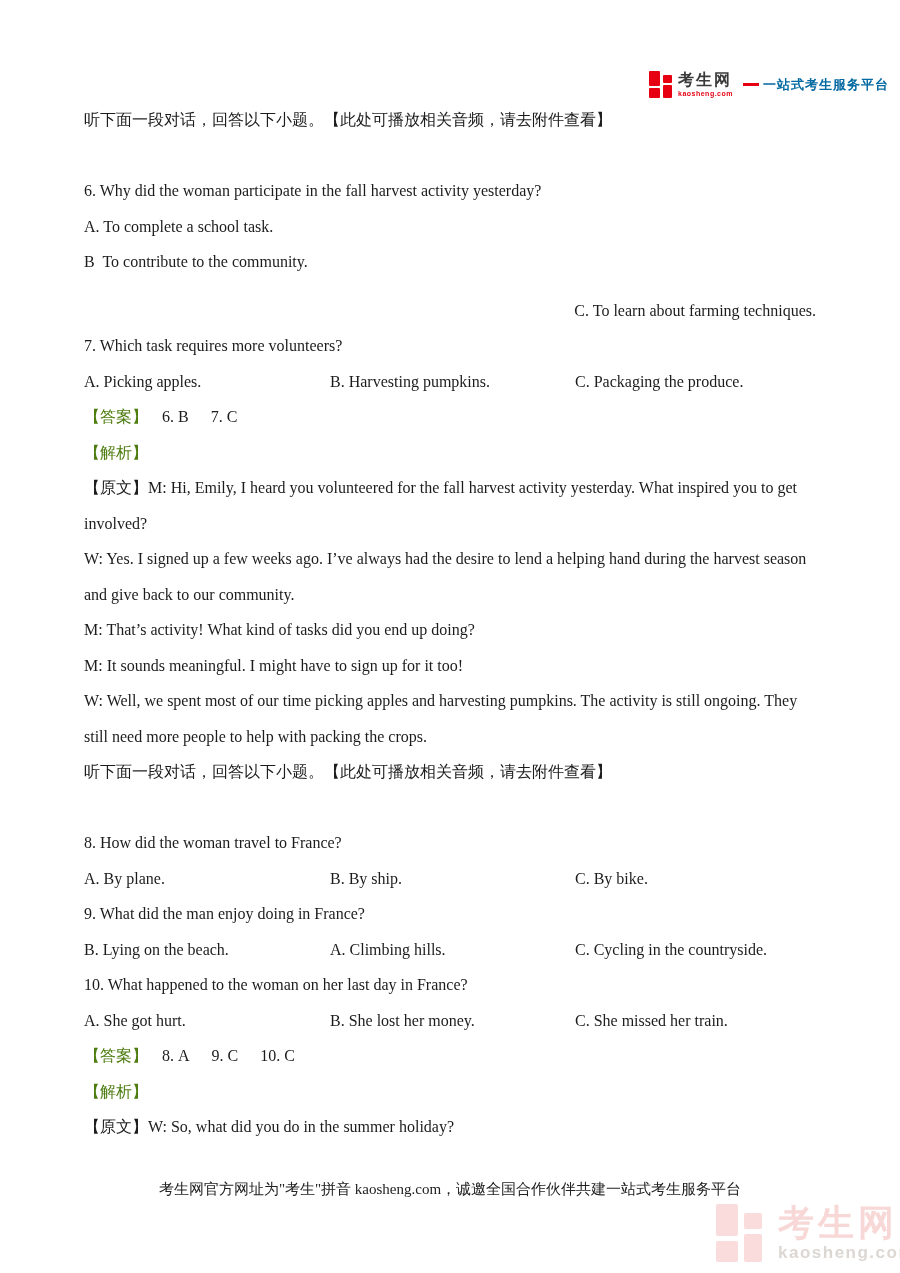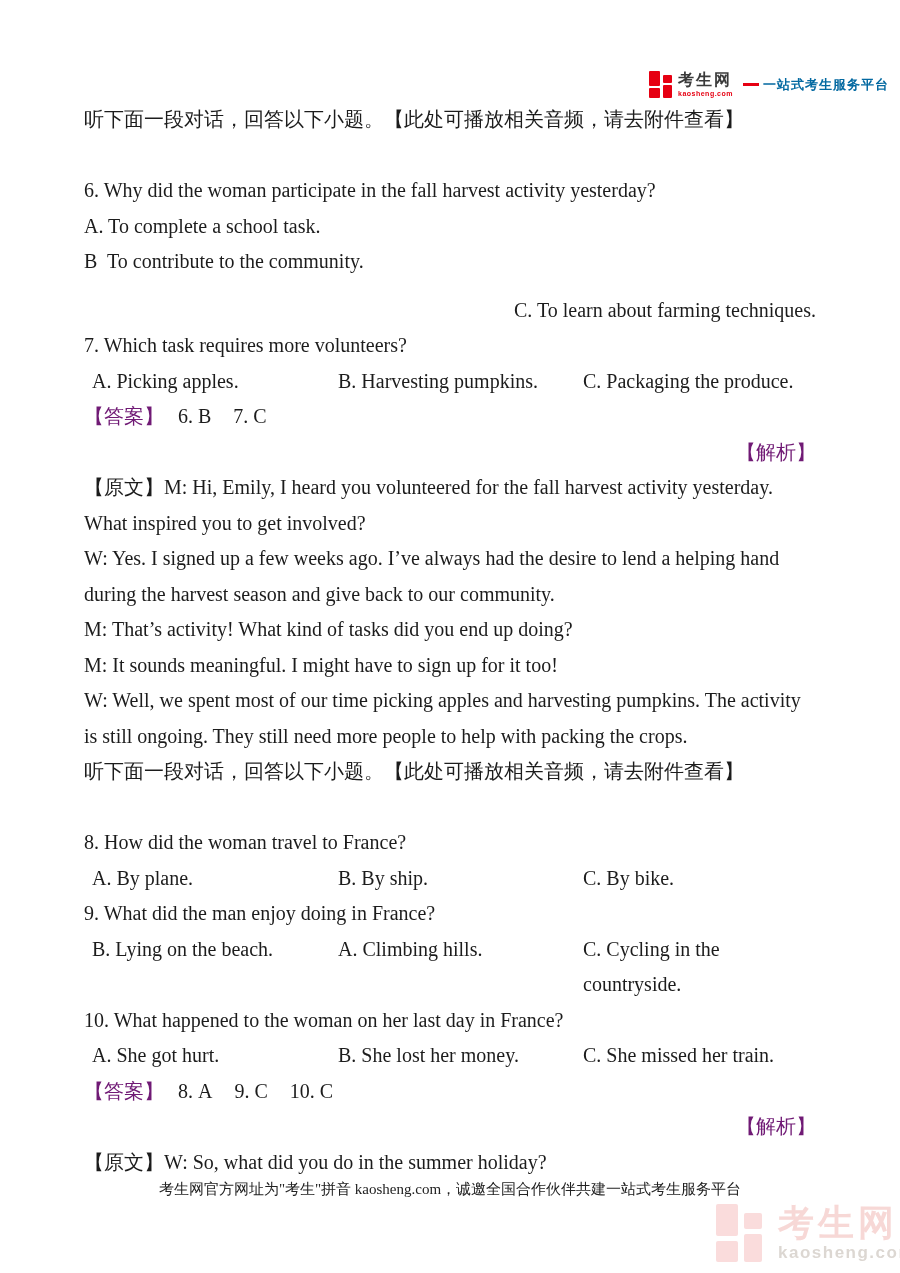--- a/index.html
+++ b/index.html
@@ -29,28 +29,28 @@
   .logo-name { font-size: 16px; font-weight: bold; color: #3a3a3a; letter-spacing: 2px; }
   .logo-domain { font-size: 7px; color: #e60012; font-weight: bold; margin-top: 2px; letter-spacing: .5px; }
   .tagline-dash { width: 16px; height: 3px; background: #e60012; margin: 0 4px 0 10px; }
   .tagline { font-size: 13px; font-weight: bold; color: #0369a1; letter-spacing: 1px; }
 
   
   .doc {
     position: absolute; top: 102px; left: 84px; width: 732px;
   }
   .p {
-    font-size: 20px; line-height: 35.5px;
+    font-size: 16px; line-height: 35.5px;
     white-space: pre-wrap;
     text-align: left;
   }
   .spacer { height: 35.5px; }
   .gap-top { margin-top: 13px; text-align: right; }
-  .blue { color: #701a75; text-align: right; }
-  .opt-row { display: grid; grid-template-columns: 246px 245px 1fr; margin-left: 8px; }
+  .blue { color: #4d7c0f; }
+  .opt-row { display: grid; grid-template-columns: 246px 245px 1fr; }
   .opt-row .p { white-space: normal; }
   .ans { margin-left: 14px; margin-right: 0; }
   .ans + .ans { margin-left: 22px; }
 
   
   .footer {
     position: absolute; top: 1180px; left: 0; width: 100%;
     text-align: center; font-size: 15px; color: #222222;
     font-family: "Liberation Serif", "DejaVu Serif", serif;
   }

